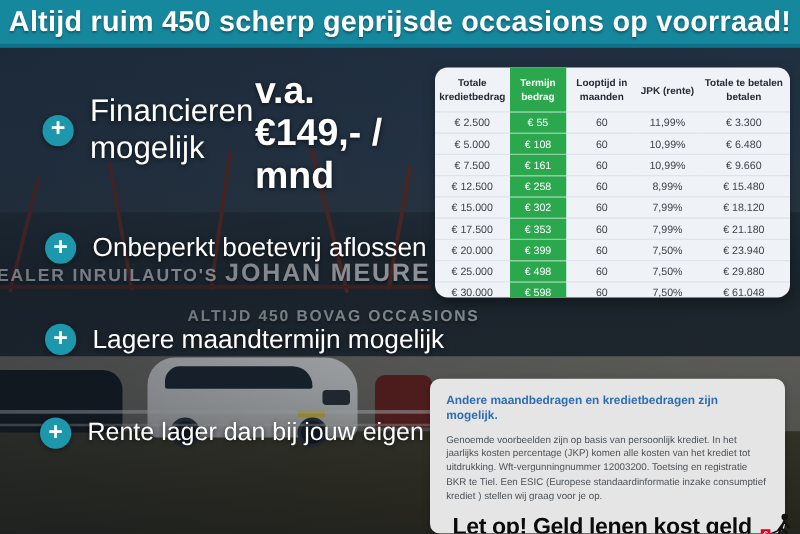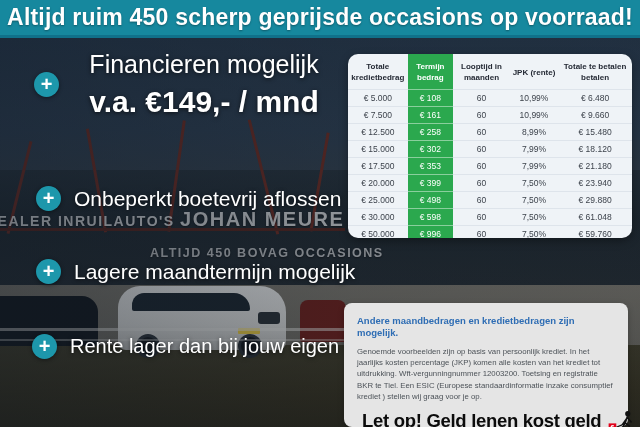--- a/index.html
+++ b/index.html
@@ -66,21 +66,21 @@
   
   .usp { position:absolute; z-index:7; display:flex; align-items:center; gap:13px; color:#fff; }
   .plus {
     width:25px; height:25px; border-radius:50%; background:#1D97AB; flex:0 0 auto;
     display:flex; align-items:center; justify-content:center;
     color:#fff; font-size:20px; font-weight:bold; line-height:1;
     box-shadow:0 1px 4px rgba(0,0,0,0.45); text-shadow:none; padding-bottom:2px;
   }
   .usp-label { font-size:21px; font-weight:400; text-shadow:0 1px 4px rgba(0,0,0,0.65); white-space:nowrap; }
   #usp1 { left:34px; top:50px; width:302px; }
-  #usp1 .stack { display:flex; flex-direction:column; align-items:center; width:100%; }
+  #usp1 .stack { display:flex; flex-direction:row; align-items:center; width:100%; }
   #usp1 .l1 { font-size:25px; font-weight:400; text-shadow:0 1px 4px rgba(0,0,0,0.65); }
   #usp1 .l2 { font-size:30px; font-weight:bold; margin-top:6px; text-shadow:0 1px 4px rgba(0,0,0,0.65); }
   #usp2 { left:36px; top:186px; }
   #usp3 { left:36px; top:259px; }
   #usp4 { left:32px; top:334px; }
   #usp4 .usp-label { font-size:20px; }
   
   .table-panel {
     position:absolute; left:348px; top:54px; width:284px; height:184px; z-index:7;
     background:#EFF3F7; border-radius:10px; overflow:hidden;
@@ -181,20 +181,27 @@
         <tr>
           <th>Totale kredietbedrag</th>
           <th class="green">Termijn bedrag</th>
           <th>Looptijd in maanden</th>
           <th>JPK (rente)</th>
           <th>Totale te betalen betalen</th>
         </tr>
       </thead>
       <tbody>
           <tr>
+            <td>€ 2.500</td>
+            <td class="green">€ 55</td>
+            <td>60</td>
+            <td>11,99%</td>
+            <td>€ 3.300</td>
+          </tr>
+          <tr>
             <td>€ 5.000</td>
             <td class="green">€ 108</td>
             <td>60</td>
             <td>10,99%</td>
             <td>€ 6.480</td>
           </tr>
           <tr>
             <td>€ 7.500</td>
             <td class="green">€ 161</td>
             <td>60</td>

